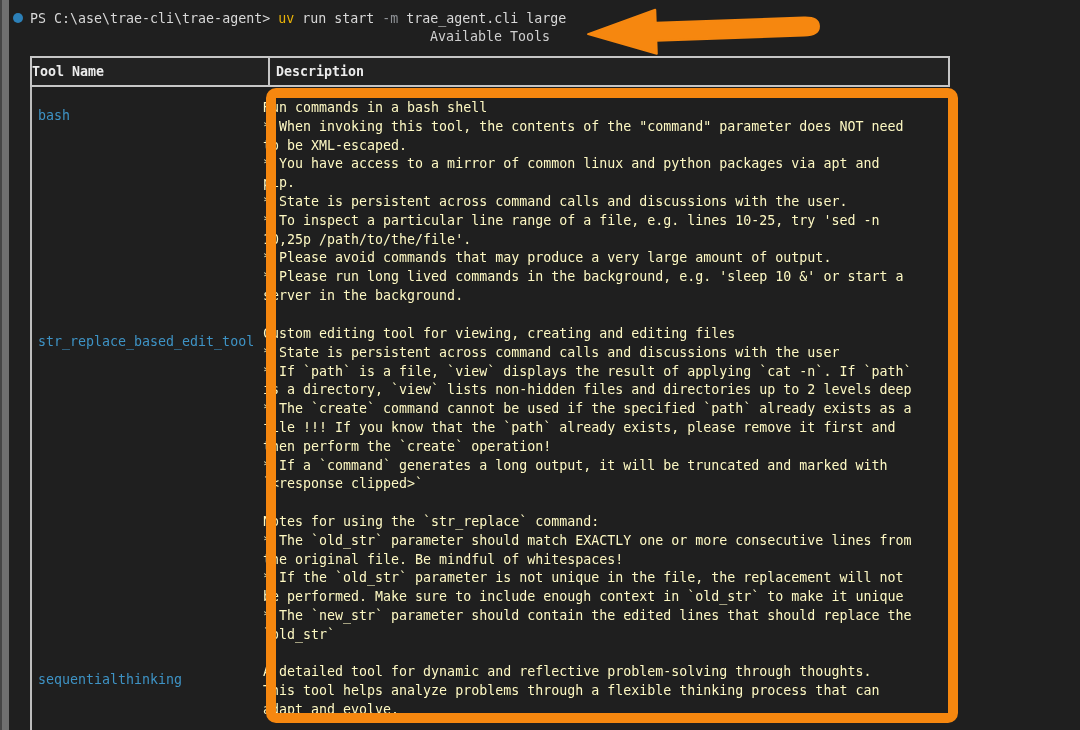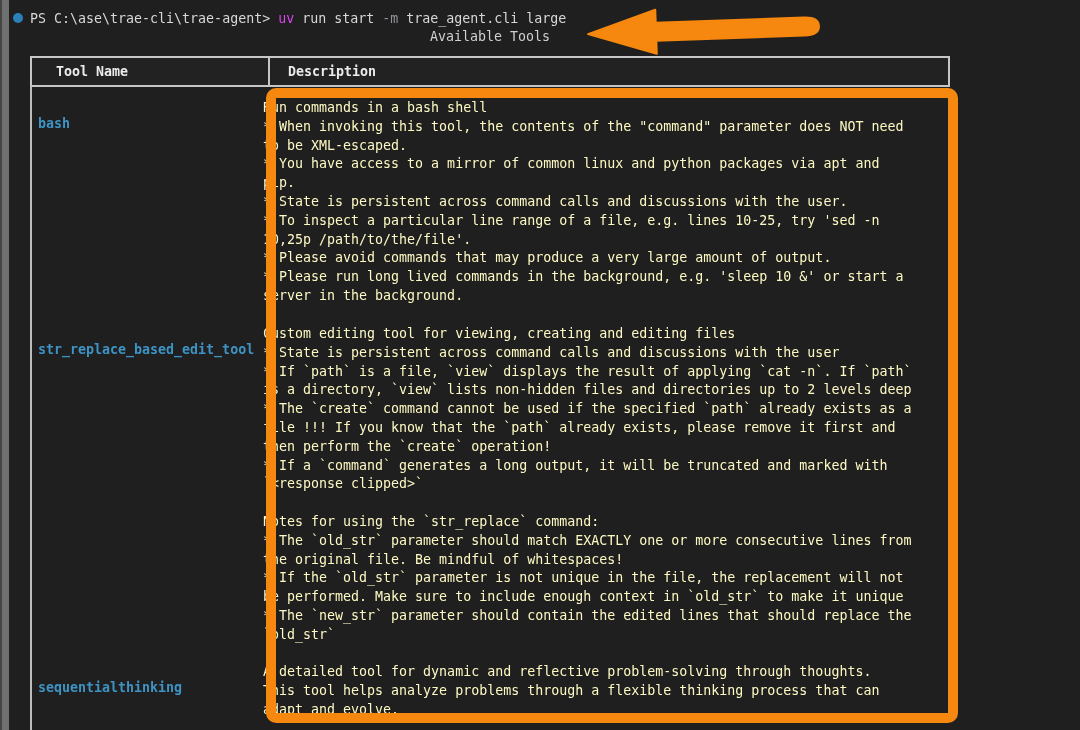--- a/index.html
+++ b/index.html
@@ -12,44 +12,44 @@
     background:#6f6f6f;border-left:2px solid #454545;box-sizing:border-box;
   }
   .cmdline{
     position:absolute;left:30px;top:9px;font-size:13.3px;line-height:19px;
     color:#d8d8d8;white-space:pre;
   }
   .prompt-dot{
     position:absolute;left:13px;top:13px;width:10px;height:10px;
     border-radius:50%;background:#2c80b8;
   }
-  .cmd-uv{color:#d946ef;}
+  .cmd-uv{color:#eab308;}
   .cmd-flag{color:#8f9296;}
   .table-title{
     position:absolute;left:30px;top:28px;width:920px;text-align:center;
     font-size:13.3px;line-height:18px;color:#cfcfcf;
   }
   .arrow-svg{position:absolute;left:580px;top:3px;transform:rotate(-2deg);}
   .thead{
     position:absolute;left:30px;top:56px;width:920px;height:31px;
     border:2px solid #c6c6c6;box-sizing:border-box;display:flex;background:#222222;
   }
   .th-cell1{
     width:238px;border-right:2px solid #c6c6c6;box-sizing:border-box;
-    display:flex;align-items:center;padding-left:24px;
+    display:flex;align-items:center;padding-left:0;
   }
-  .th-cell2{flex:1;display:flex;align-items:center;padding-left:6px;margin-left:12px;}
+  .th-cell2{flex:1;display:flex;align-items:center;padding-left:6px;}
   .th-label{font-weight:bold;font-size:13.3px;color:#ececec;white-space:pre;}
   .tbody-left-border{
     position:absolute;left:30px;top:87px;width:2px;height:643px;background:#bdbdbd;
   }
   .row{position:absolute;left:0;width:1080px;}
   .tool-name{
-    position:absolute;left:38px;top:16px;font-size:13.3px;line-height:18.8px;
-    color:#3e93c5;white-space:pre;font-weight:bold;
+    position:absolute;left:38px;top:8px;font-size:13.3px;line-height:18.8px;
+    color:#3e93c5;white-space:pre;
   }
   .tool-desc{
     position:absolute;left:263px;top:0;font-size:13.3px;line-height:18.8px;
     color:#fef9c3;white-space:pre;
   }
   .row-1{top:99px;}
   .row-2{top:325px;}
   .row-3{top:663px;}
   .highlight-box{
     position:absolute;left:266px;top:88px;width:692px;height:635px;

